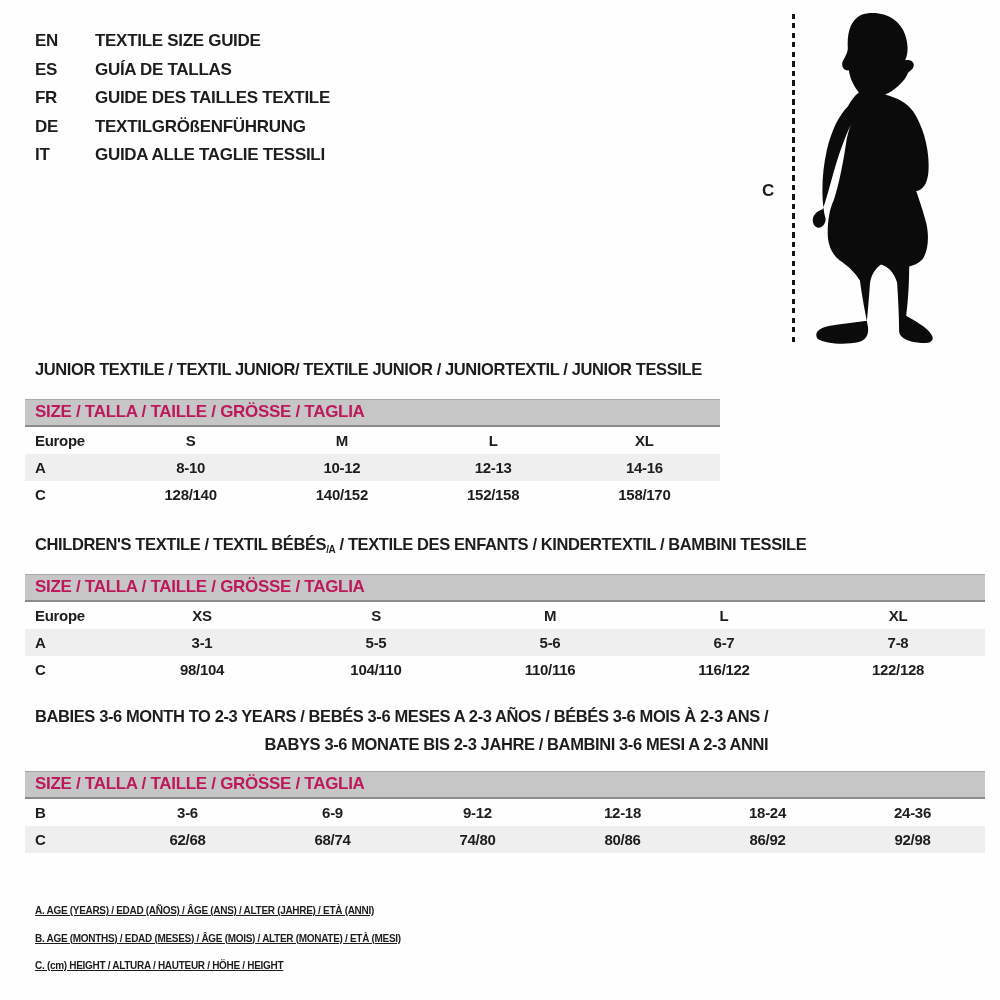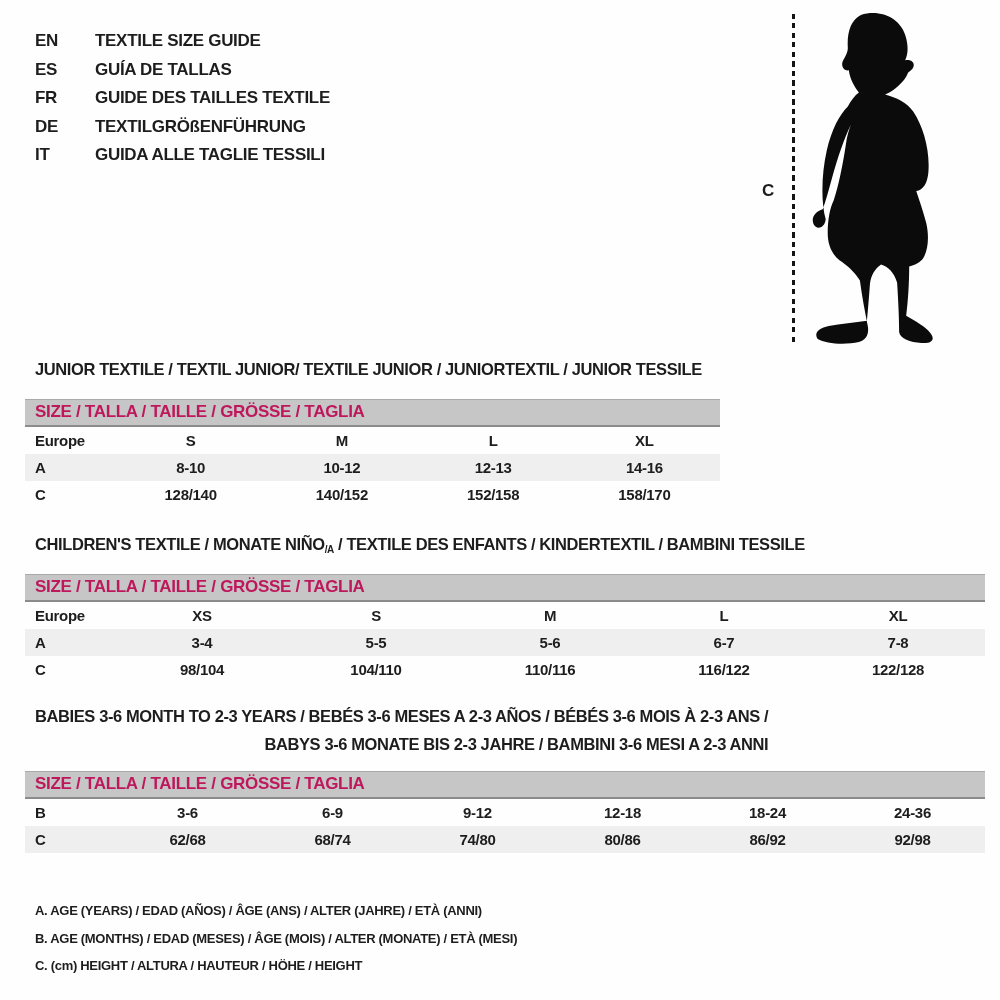--- a/index.html
+++ b/index.html
@@ -33,22 +33,22 @@
               border-top: 1px solid #a9a9a9; border-bottom: 2px solid #8b8b8b;
               padding-left: 10px; font-weight: bold; font-size: 17px;
               letter-spacing: -0.3px; color: #be185d; white-space: nowrap; }
   .trow { display: flex; height: 27px; line-height: 27px; font-size: 15px;
           font-weight: bold; letter-spacing: -0.3px; }
   .trow.stripe { background: #efefef; }
   .rlabel { width: 90px; padding-left: 10px; }
   .cell { flex: 1; text-align: center; }
   
   .footnotes { position: absolute; left: 35px; top: 897px; }
-  .fn { height: 27.5px; line-height: 27.5px; font-size: 13px; font-weight: bold;
-        letter-spacing: -0.3px; white-space: nowrap; }
+  .fn { height: 27.5px; line-height: 27.5px; font-size: 10px; font-weight: bold;
+        letter-spacing: -0.3px; white-space: nowrap; text-decoration: underline; }
 </style>
 </head>
 <body>
 
 <div class="canvas">
 
   <div class="langs">
     <div class="lang-row">
       <span class="lang-code">EN</span>
       <span>TEXTILE SIZE GUIDE</span>
@@ -105,34 +105,34 @@
     </div>
     <div class="trow">
       <span class="rlabel">C</span>
       <span class="cell">128/140</span>
       <span class="cell">140/152</span>
       <span class="cell">152/158</span>
       <span class="cell">158/170</span>
     </div>
   </div>
 
-  <div class="sec-title" style="top:535px;"><span>CHILDREN'S TEXTILE / MONATE NIÑO</span><span class="sub">/A</span><span> / TEXTILE DES ENFANTS / KINDERTEXTIL / BAMBINI TESSILE</span></div>
+  <div class="sec-title" style="top:535px;"><span>CHILDREN'S TEXTILE / TEXTIL BÉBÉS</span><span class="sub">/A</span><span> / TEXTILE DES ENFANTS / KINDERTEXTIL / BAMBINI TESSILE</span></div>
   <div class="stable" style="top:574px; width:960px;">
     <div class="size-bar">SIZE / TALLA / TAILLE / GRÖSSE / TAGLIA</div>
     <div class="trow">
       <span class="rlabel">Europe</span>
       <span class="cell">XS</span>
       <span class="cell">S</span>
       <span class="cell">M</span>
       <span class="cell">L</span>
       <span class="cell">XL</span>
     </div>
     <div class="trow stripe">
       <span class="rlabel">A</span>
-      <span class="cell">3-4</span>
+      <span class="cell">3-1</span>
       <span class="cell">5-5</span>
       <span class="cell">5-6</span>
       <span class="cell">6-7</span>
       <span class="cell">7-8</span>
     </div>
     <div class="trow">
       <span class="rlabel">C</span>
       <span class="cell">98/104</span>
       <span class="cell">104/110</span>
       <span class="cell">110/116</span>

